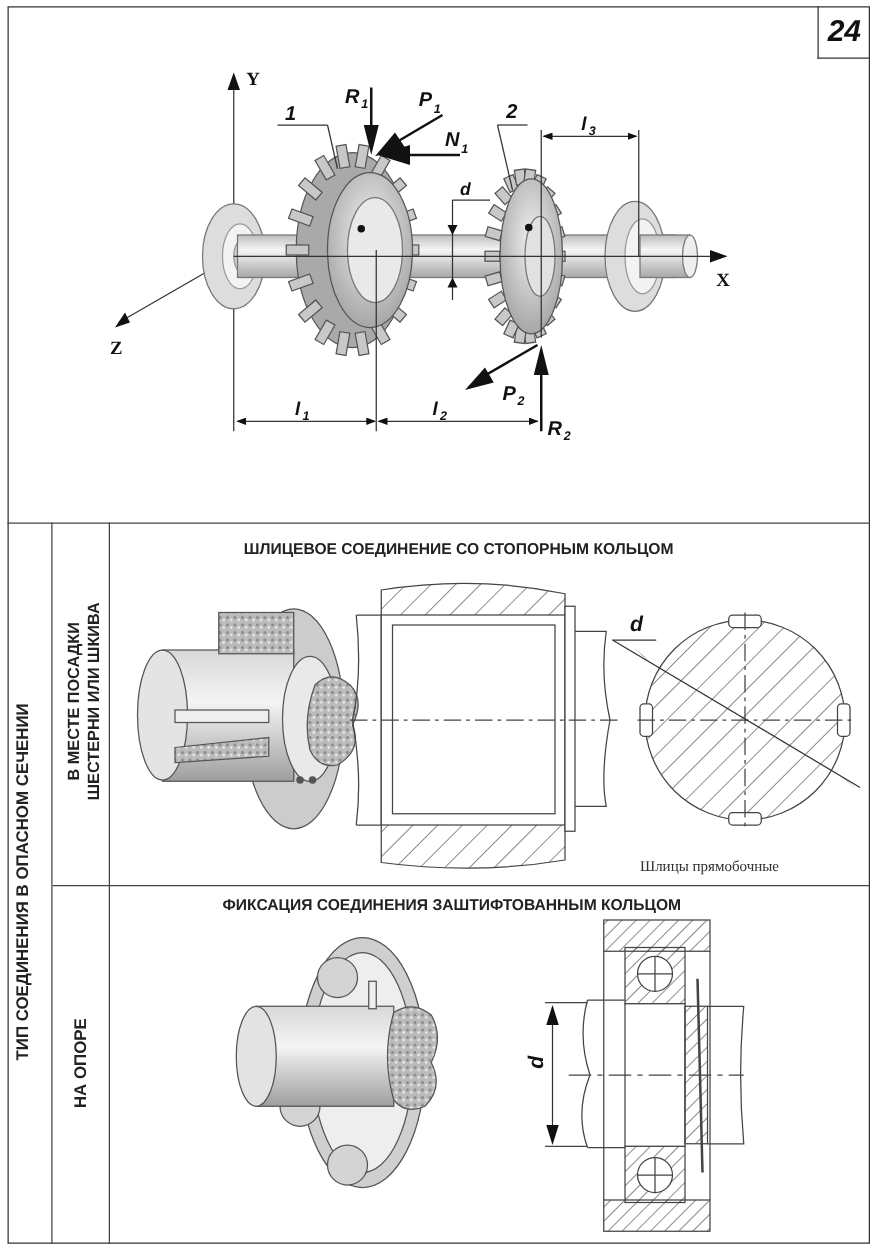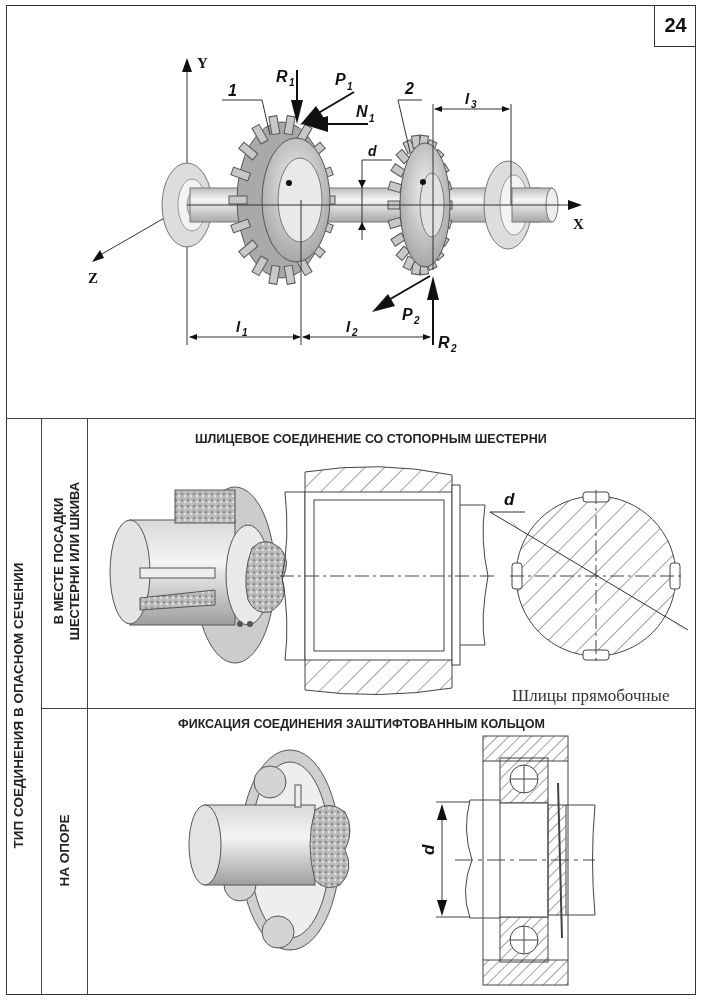--- a/index.html
+++ b/index.html
@@ -1,23 +1,23 @@
 <!DOCTYPE html>
 <html><head>
 <meta charset="utf-8">
 <style>
   html, body { margin:0; padding:0; background:#fff; }
   body { width:708px; height:1000px; position:relative; overflow:hidden; font-family:"Liberation Sans", sans-serif; }
   .frame { position:absolute; left:6px; top:5px; width:690px; height:990px; border:1.5px solid #333; box-sizing:border-box; }
   .hline { position:absolute; height:0; border-top:1.5px solid #444; }
   .vline { position:absolute; width:0; border-left:1.5px solid #444; }
-  .pagebox { position:absolute; left:654px; top:5px; width:42px; height:42px; border-left:1.5px solid #333; border-bottom:1.5px solid #333; box-sizing:border-box; display:flex; align-items:center; justify-content:center; font-weight:bold; font-size:20px; color:#111; }
+  .pagebox { position:absolute; left:654px; top:5px; width:42px; height:42px; border-left:1.5px solid #333; border-bottom:1.5px solid #333; box-sizing:border-box; display:flex; align-items:center; justify-content:center; font-weight:bold; font-style:italic; font-size:24px; color:#111; }
   .vtext { position:absolute; transform-origin:center center; white-space:nowrap; font-weight:bold; color:#222; text-align:center; }
   .title { position:absolute; font-weight:bold; font-size:12.5px; color:#222; white-space:nowrap; }
-  .caption { position:absolute; font-family:"Liberation Serif", serif; font-size:17px; color:#333; }
+  .caption { position:absolute; font-family:"Liberation Serif", serif; font-size:12px; color:#333; }
   svg { position:absolute; left:0; top:0; }
   .lbl { font-family:"Liberation Sans", sans-serif; font-style:italic; font-weight:bold; fill:#111; }
   .axl { font-family:"Liberation Serif", serif; font-weight:bold; fill:#111; }
 </style>
 </head>
 <body>
 
 <div class="frame"></div>
 <div class="pagebox">24</div>
 
@@ -26,21 +26,21 @@
 <div class="vline" style="left:41px; top:418px; height:577px;"></div>
 <div class="vline" style="left:87px; top:418px; height:577px;"></div>
 
 <div class="vtext" style="left:-262px; top:698px; width:560px; font-size:13.5px; transform:rotate(-90deg);">ТИП СОЕДИНЕНИЯ В ОПАСНОМ СЕЧЕНИИ</div>
 <div class="vtext" style="left:-83px; top:545px; width:300px; font-size:13px; line-height:16px; transform:rotate(-90deg);">
   <div>В МЕСТЕ ПОСАДКИ</div>
   <div>ШЕСТЕРНИ ИЛИ ШКИВА</div>
 </div>
 <div class="vtext" style="left:-36px; top:843px; width:200px; font-size:13.5px; transform:rotate(-90deg);">НА ОПОРЕ</div>
 
-<div class="title" style="left:195px; top:432px;">ШЛИЦЕВОЕ СОЕДИНЕНИЕ СО СТОПОРНЫМ ШЕСТЕРНИ</div>
+<div class="title" style="left:195px; top:432px;">ШЛИЦЕВОЕ СОЕДИНЕНИЕ СО СТОПОРНЫМ КОЛЬЦОМ</div>
 <div class="title" style="left:178px; top:717px;">ФИКСАЦИЯ СОЕДИНЕНИЯ ЗАШТИФТОВАННЫМ КОЛЬЦОМ</div>
 <div class="caption" style="left:512px; top:686px;">Шлицы прямобочные</div>
 
 <svg width="708" height="420">
   <defs>
     <linearGradient id="shaftG" x1="0" y1="0" x2="0" y2="1">
       <stop offset="0" stop-color="#bdbdbd"></stop>
         <stop offset="0.35" stop-color="#f5f5f5"></stop>
         <stop offset="1" stop-color="#a8a8a8"></stop>
     </linearGradient>

